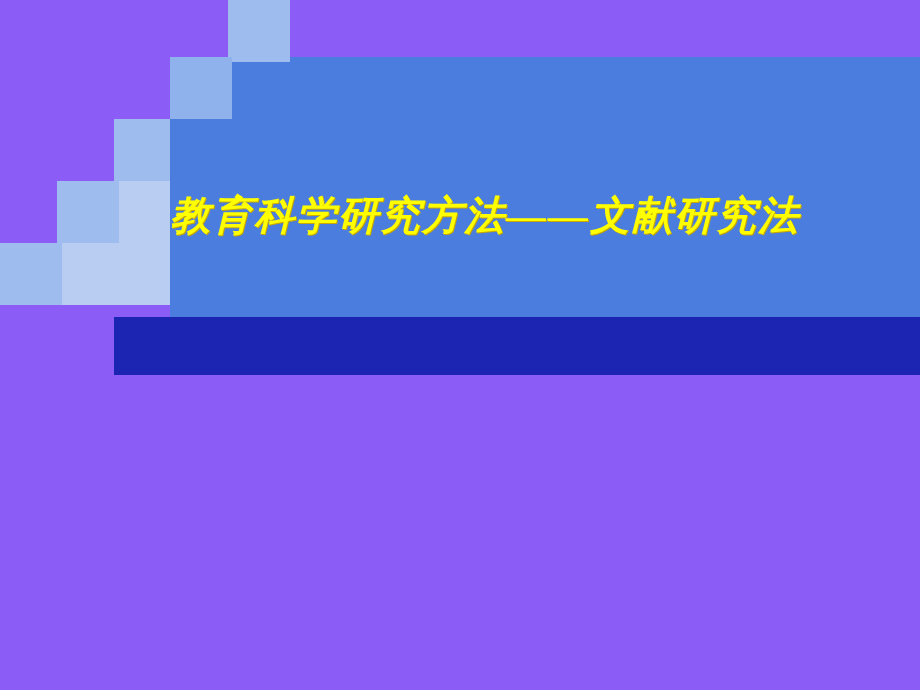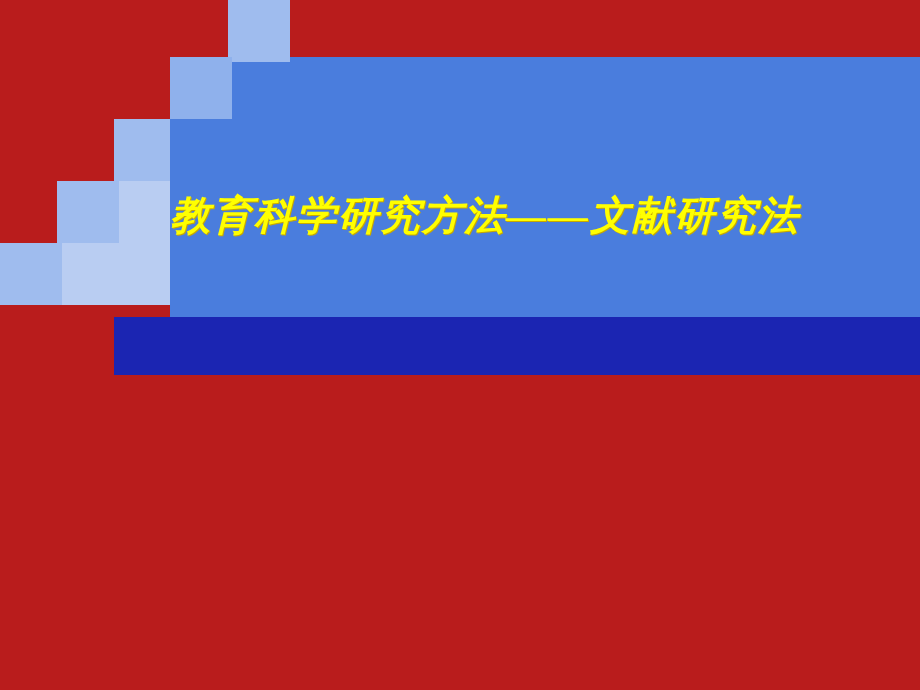--- a/index.html
+++ b/index.html
@@ -10,21 +10,21 @@
   body {
     width: 920px;
     height: 690px;
     font-family: "Liberation Sans", sans-serif;
     overflow: hidden;
   }
   .slide {
     position: relative;
     width: 920px;
     height: 690px;
-    background: #b91c1c;
+    background: #8b5cf6;
   }
   
   .block {
     position: absolute;
   }
   .blk-a { left: 228px; top: 0px;   width: 62px;  height: 62px;  background: #b9cdf2; }
   .blk-b { left: 170px; top: 57px;  width: 120px; height: 62px;  background: #b9cdf2; }
   .blk-d { left: 114px; top: 119px; width: 176px; height: 62px;  background: #b9cdf2; }
   .blk-e { left: 114px; top: 119px; width: 62px;  height: 62px;  background: #9fbcee; }
   .blk-f { left: 57px;  top: 181px; width: 233px; height: 62px;  background: #b9cdf2; }

